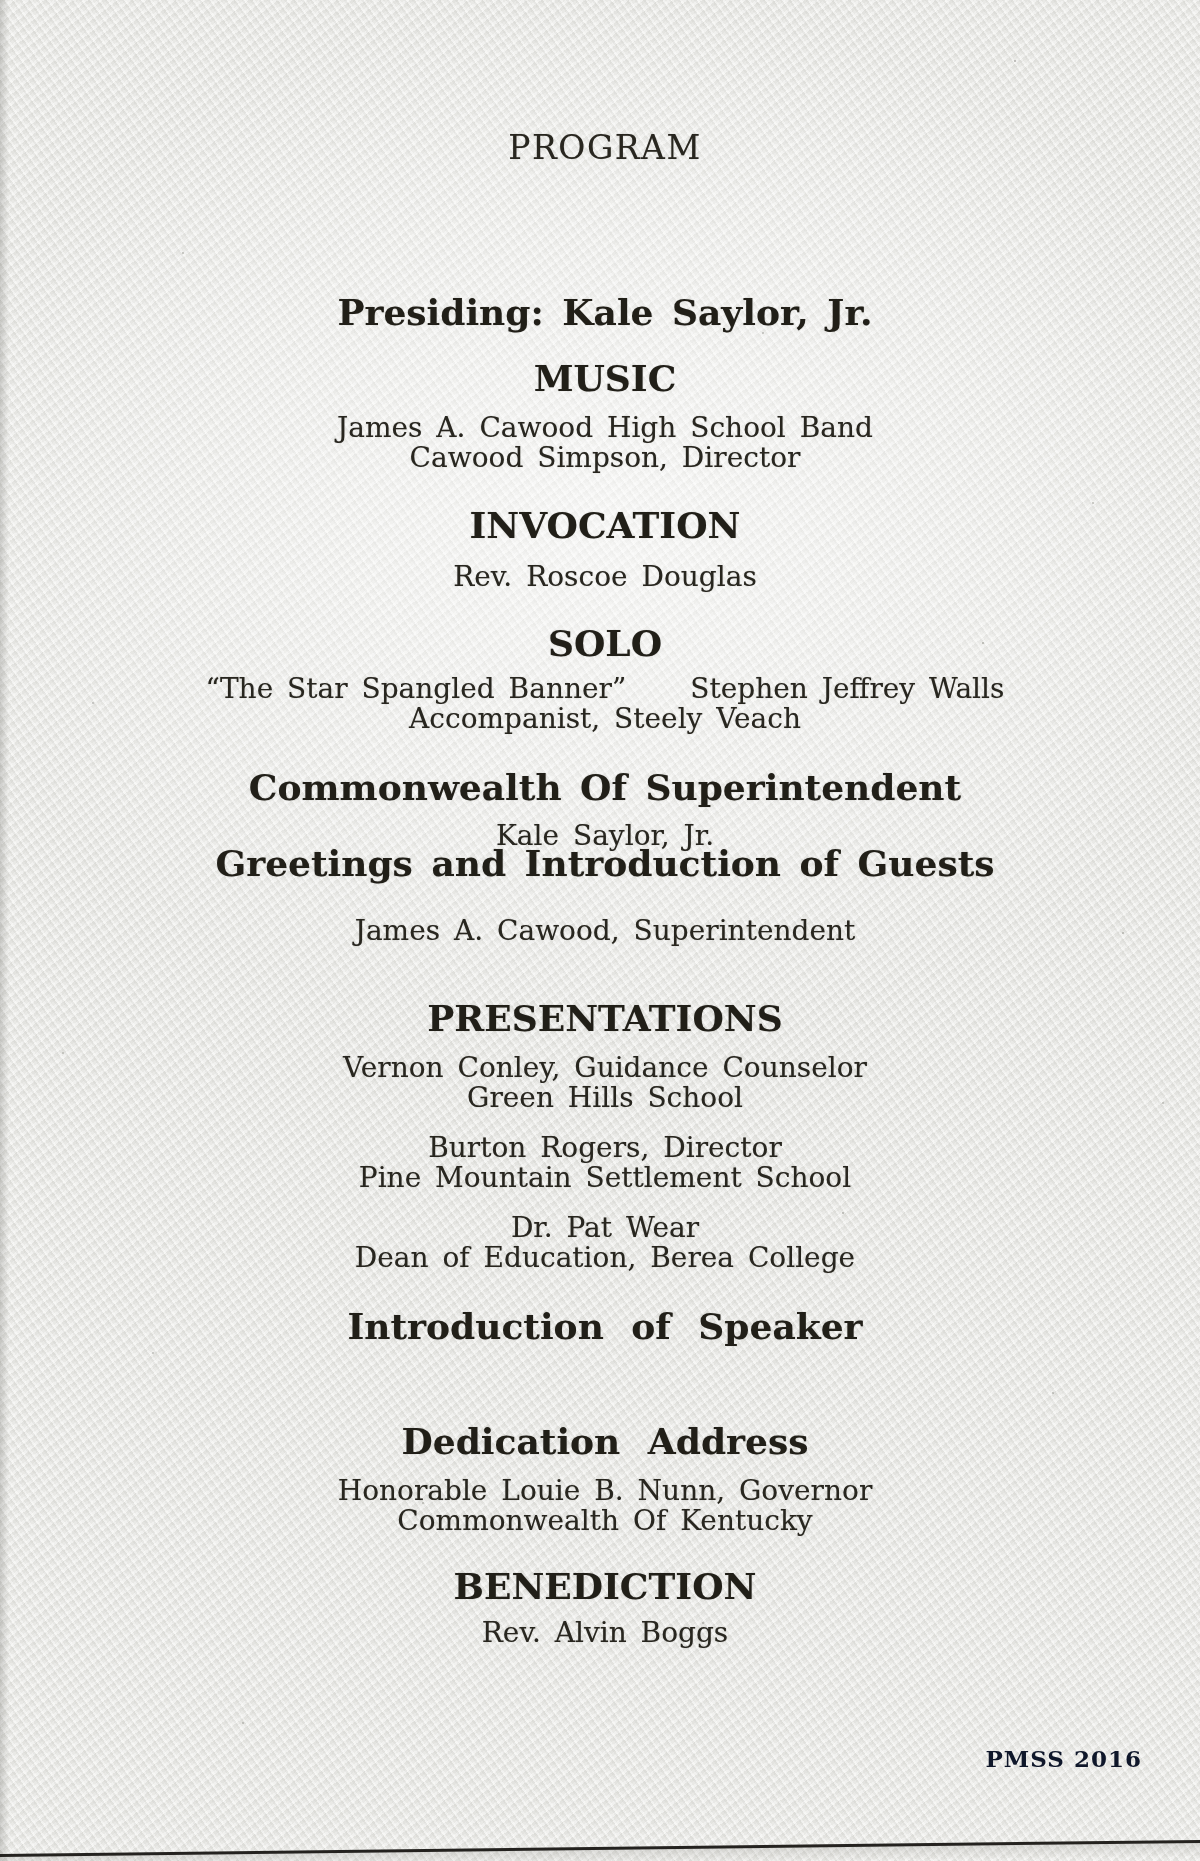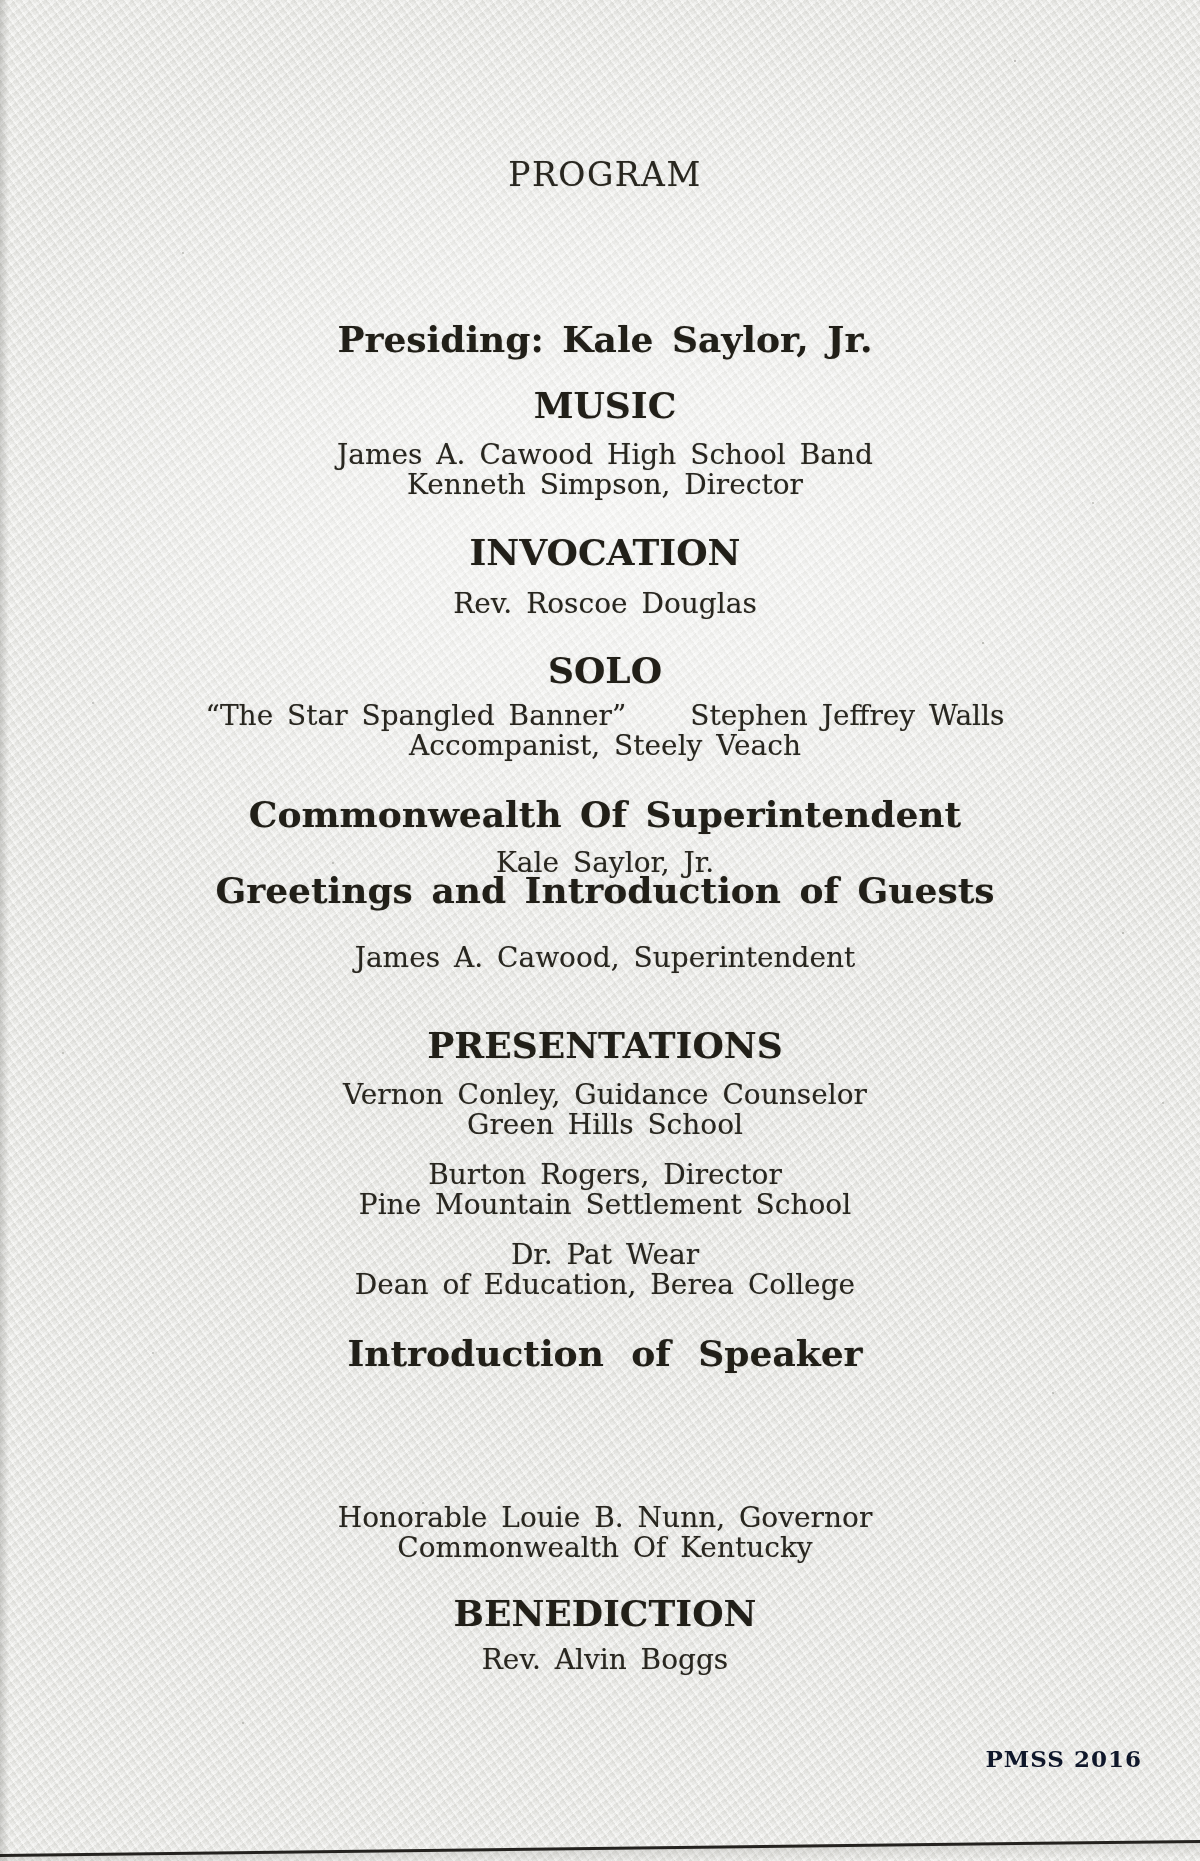--- a/index.html
+++ b/index.html
@@ -55,21 +55,20 @@
   }
   .line {
     position: absolute;
     left: 10px;
     width: 1190px;
     text-align: center;
     color: #28261f;
     text-shadow: 0 0 1px rgba(40,38,32,0.35);
     z-index: 3;
     white-space: nowrap;
-    margin-top: 27px;
   }
   .title {
     font-size: 33px;
     line-height: 40px;
     letter-spacing: 1.5px;
     word-spacing: 4px;
   }
   .h {
     font-size: 36px;
     line-height: 34px;
@@ -125,21 +124,21 @@
 <div class="sheet">
   <div class="speckles"></div>
 
   <div class="line title" style="top:128px">PROGRAM</div>
 
   <div class="line h" style="top:295px">Presiding: Kale Saylor, Jr.</div>
 
   <div class="line h" style="top:361px">MUSIC</div>
   <div class="line" style="top:413px">
     <div class="t" style="position:static">James A. Cawood High School Band</div>
-    <div class="t" style="position:static">Kenneth Simpson, Director</div>
+    <div class="t" style="position:static">Cawood Simpson, Director</div>
   </div>
 
   <div class="line h" style="top:508px">INVOCATION</div>
   <div class="line t" style="top:562px">Rev. Roscoe Douglas</div>
 
   <div class="line" style="top:674px">
     <div class="t" style="position:static">
       <span>“The Star Spangled Banner”</span><span class="solo-gap"></span><span>Stephen Jeffrey Walls</span>
     </div>
     <div class="t" style="position:static">Accompanist, Steely Veach</div>
@@ -161,20 +160,21 @@
     <div class="t" style="position:static">Burton Rogers, Director</div>
     <div class="t" style="position:static">Pine Mountain Settlement School</div>
   </div>
   <div class="line" style="top:1213px">
     <div class="t" style="position:static">Dr. Pat Wear</div>
     <div class="t" style="position:static">Dean of Education, Berea College</div>
   </div>
 
   <div class="line h wide" style="top:1309px">Introduction of Speaker</div>
 
+  <div class="line h wide" style="top:1424px">Dedication Address</div>
   <div class="line" style="top:1476px">
     <div class="t" style="position:static">Honorable Louie B. Nunn, Governor</div>
     <div class="t" style="position:static">Commonwealth Of Kentucky</div>
   </div>
 
   <div class="line h" style="top:1569px">BENEDICTION</div>
   <div class="line t" style="top:1618px">Rev. Alvin Boggs</div>
 
   <div class="watermark">PMSS 2016</div>
 

